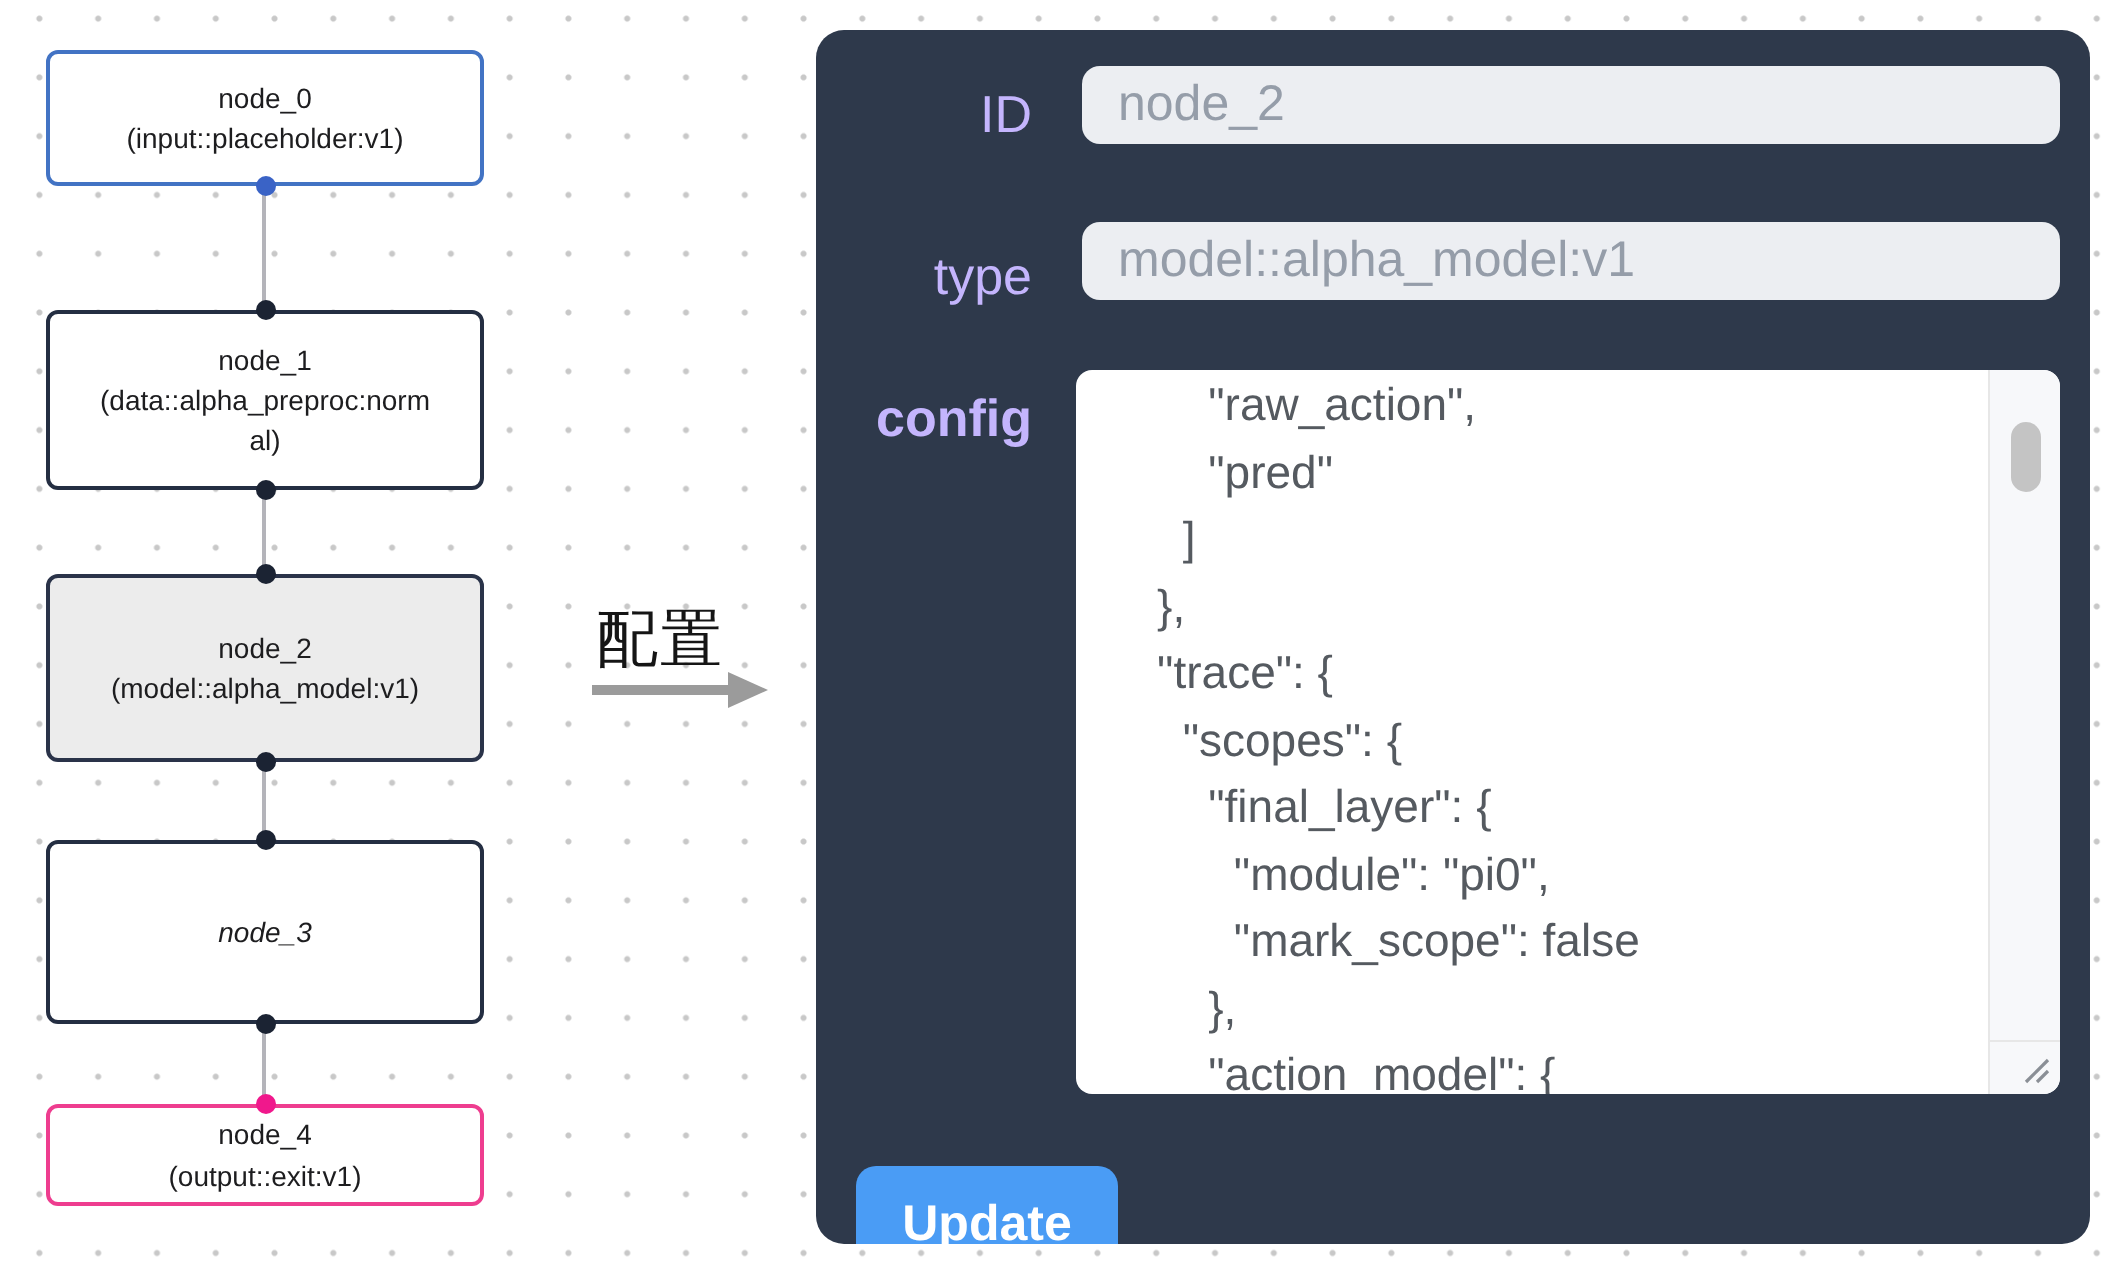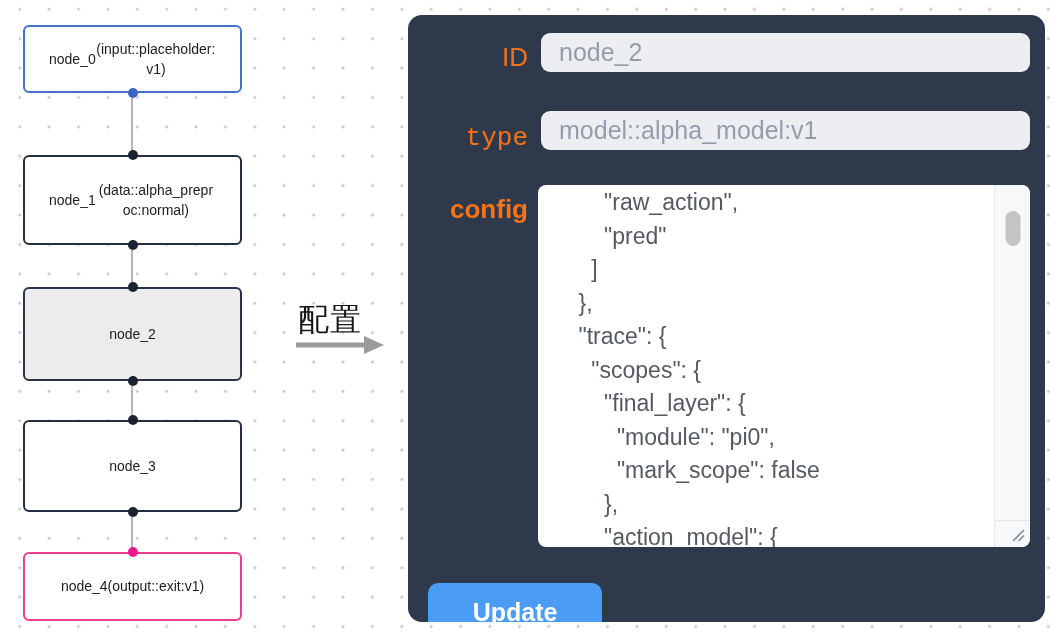--- a/index.html
+++ b/index.html
@@ -18,30 +18,30 @@
   }
 
   
   .edge-line {
     position: absolute; left: 131px; top: 93px; width: 2px; height: 460px;
     background: #b4b4ba; z-index: 0;
   }
   .node {
     position: absolute; left: 23px; width: 219px; z-index: 1;
     background: #ffffff; border-radius: 6px;
-    display: flex; flex-direction: row; align-items: center; justify-content: center;
+    display: flex; flex-direction: column; align-items: center; justify-content: center;
     text-align: center; font-size: 14px; line-height: 1.44; color: #1d1d1f;
     padding: 0 24px;
   }
   .node .sub { word-break: break-all; }
   .node-0 { top: 25px;  height: 68px; border: 2px solid #4273c4; }
   .node-1 { top: 155px; height: 90px; border: 2px solid #242e42; }
   .node-2 { top: 287px; height: 94px; border: 2.5px solid #2a3349; background: #ececec; }
-  .node-3 { top: 420px; height: 92px; border: 2px solid #242e42; }
-  .node-4 { top: 552px; height: 69px; border: 2px solid #ee3d8f; }
+  .node-3 { top: 420px; height: 92px; border: 2px solid #242e42; font-style: italic; }
+  .node-4 { top: 552px; height: 51px; border: 2px solid #ee3d8f; }
   .handle {
     position: absolute; left: 50%; transform: translateX(-50%);
     width: 10px; height: 10px; border-radius: 50%;
   }
   .handle.top { top: -7px; }
   .handle.bottom { bottom: -7px; }
   .handle.blue { background: #3a63c6; }
   .handle.dark { background: #1b2333; }
   .handle.pink { background: #f0188c; }
 
@@ -51,25 +51,25 @@
     font-size: 31px; color: #151515; letter-spacing: 1px; z-index: 1; font-family: Liberation Mono, monospace;
   }
   .transition-arrow { position: absolute; left: 296px; top: 336px; z-index: 1; }
 
   
   .panel {
     position: absolute; left: 408px; top: 15px; width: 637px; height: 607px;
     background: #2e394b; border-radius: 14px; overflow: hidden; z-index: 2;
   }
   .field-label {
-    position: absolute; left: 16px; width: 104px; text-align: right;
-    color: #f97316; font-size: 26px; line-height: 1;
+    position: absolute; left: 4px; width: 104px; text-align: right;
+    color: #c4b5fd; font-size: 26px; line-height: 1;
   }
   .lbl-id     { top: 29px; }
-  .lbl-type   { top: 110px; font-family: Liberation Mono, monospace; }
+  .lbl-type   { top: 110px; }
   .lbl-config { top: 181px; font-weight: bold; }
   .text-input {
     position: absolute; left: 133px; width: 489px; height: 39px;
     background: #eceef2; border-radius: 9px;
     color: #959da9; font-size: 25px; line-height: 39px;
     padding: 0 18px; white-space: nowrap; overflow: hidden;
   }
   .input-id   { top: 18px; }
   .input-type { top: 96px; }
   .config-box {
@@ -89,21 +89,21 @@
   .scroll-thumb {
     position: absolute; top: 26px; left: 50%; transform: translateX(-50%);
     width: 15px; height: 35px; background: #c4c4c4; border-radius: 8px;
   }
   .resize-corner {
     position: absolute; bottom: 0; left: 0; width: 100%; height: 27px;
     border-top: 1px solid #e7e7e7;
   }
   .resize-corner svg { position: absolute; right: 3px; bottom: 3px; }
   .update-btn {
-    position: absolute; left: 20px; top: 568px; width: 174px; height: 54px;
+    position: absolute; left: 20px; top: 568px; width: 131px; height: 54px;
     background: #4a9cf5; border: none; border-radius: 10px;
     color: #ffffff; font-weight: bold; font-size: 25px;
     font-family: "Liberation Sans", "DejaVu Sans", sans-serif;
     padding-top: 5px; text-align: center; vertical-align: top;
     display: block; line-height: 29px; cursor: pointer;
   }
 </style>
 </head>
 <body>
 
@@ -119,20 +119,21 @@
 
   <div class="node node-1">
     <div>node_1</div>
     <div class="sub">(data::alpha_preproc:normal)</div>
     <span class="handle top dark"></span>
     <span class="handle bottom dark"></span>
   </div>
 
   <div class="node node-2">
     <div>node_2</div>
+    <div class="sub">(model::alpha_model:v1)</div>
     <span class="handle top dark"></span>
     <span class="handle bottom dark"></span>
   </div>
 
   <div class="node node-3">
     <div>node_3</div>
     <span class="handle top dark"></span>
     <span class="handle bottom dark"></span>
   </div>
 

